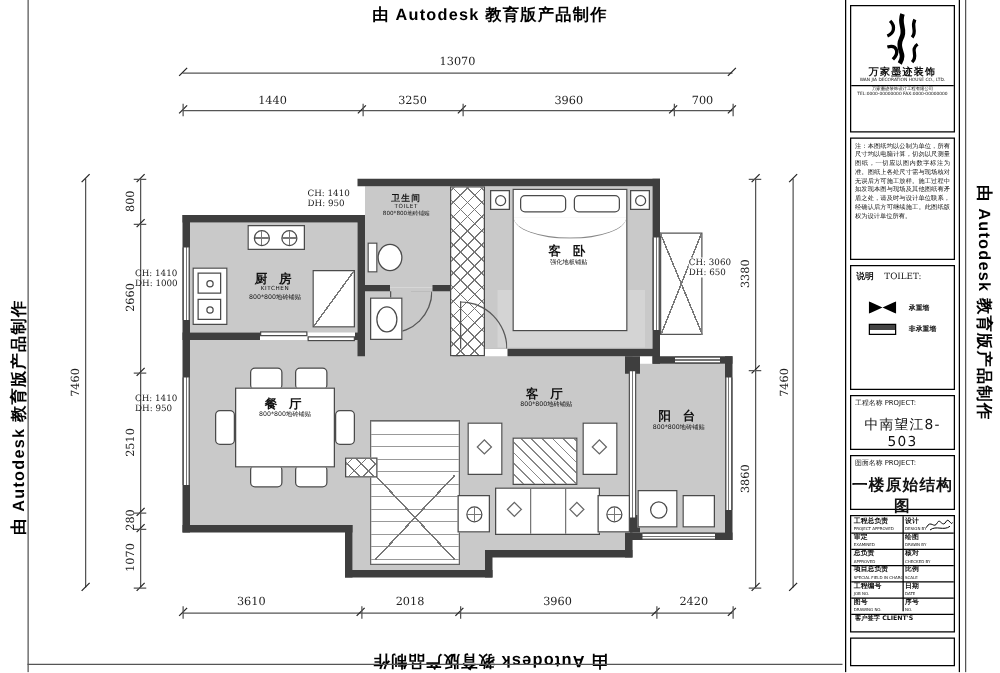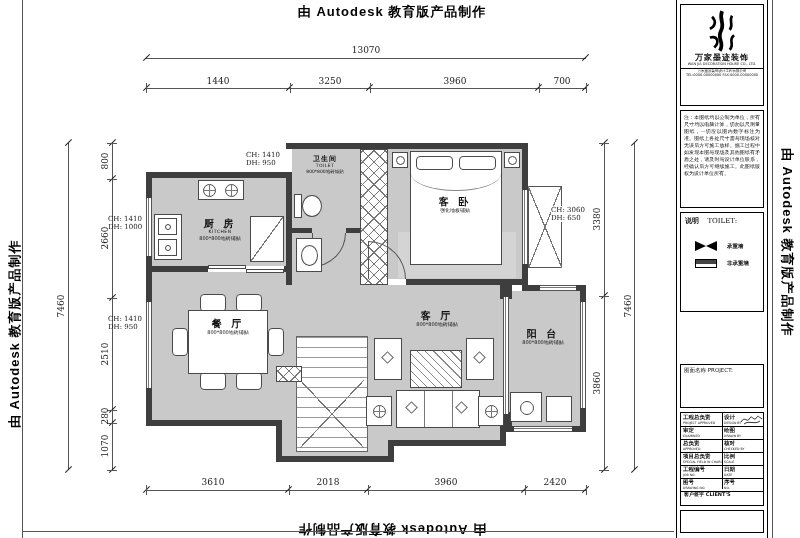--- a/index.html
+++ b/index.html
@@ -257,21 +257,21 @@
   <div class="tick" style="left:142px;top:489px;"></div>
   <div class="tick" style="left:284px;top:489px;"></div>
   <div class="tick" style="left:363px;top:489px;"></div>
   <div class="tick" style="left:520px;top:489px;"></div>
   <div class="tick" style="left:581px;top:489px;"></div>
   <div class="dline" style="left:146px;top:485px;width:1px;height:10px;"></div>
   <div class="dline" style="left:289px;top:485px;width:1px;height:10px;"></div>
   <div class="dline" style="left:368px;top:485px;width:1px;height:10px;"></div>
   <div class="dline" style="left:525px;top:485px;width:1px;height:10px;"></div>
   <div class="dline" style="left:586px;top:485px;width:1px;height:10px;"></div>
-  <div class="dnum dnumH" style="left:213px;top:477px;">3610</div>
+  <div class="dnum dnumH" style="left:201px;top:477px;">3610</div>
   <div class="dnum dnumH" style="left:328px;top:477px;">2018</div>
   <div class="dnum dnumH" style="left:446px;top:477px;">3960</div>
   <div class="dnum dnumH" style="left:555px;top:477px;">2420</div>
 
   <div class="dline" style="left:68px;top:143px;width:1px;height:327px;"></div>
   <div class="tick" style="left:64px;top:142px;"></div>
   <div class="tick" style="left:64px;top:469px;"></div>
   <div class="dnum dnumV" style="left:61px;top:306px;">7460</div>
   <div class="dline" style="left:112px;top:143px;width:1px;height:327px;"></div>
   <div class="tick" style="left:108px;top:142px;"></div>
@@ -335,23 +335,28 @@
           <path d="M0 0 L11 5 L0 10 Z M22 0 L11 5 L22 10 Z" fill="#000"></path>
         </svg>
         <span class="leglabel">承重墙</span>
       </div>
       <div class="legrow" style="top:46px;">
         <div style="width:22px;height:9px;border:1px solid #000;box-sizing:border-box;background:linear-gradient(to bottom,#444 0 4px,#fff 4px);"></div>
         <span class="leglabel">非承重墙</span>
       </div>
     </div>
 
+    <div class="tbbox" style="top:316px;height:44px;">
+      <div class="tb-sect-label">工程名称 PROJECT:</div>
+      <div class="tb-proj-value">中南望江8-503</div>
+    </div>
 
     <div class="tbbox" style="top:364px;height:44px;">
       <div class="tb-sect-label">图面名称 PROJECT:</div>
+      <div class="tb-draw-value">一楼原始结构图</div>
     </div>
 
     <div class="tbbox" style="top:412px;height:94px;">
       <div class="abs" style="left:50%;top:0;bottom:16px;width:1px;background:#000;"></div>
       <div class="tbrow" style="top:0;">
         <div class="tbcell" style="left:0;width:50%;">
           <div class="tbcn">工程总负责</div>
           <div class="tben">PROJECT APPROVED</div>
         </div>
         <div class="tbcell" style="left:50%;width:50%;">

